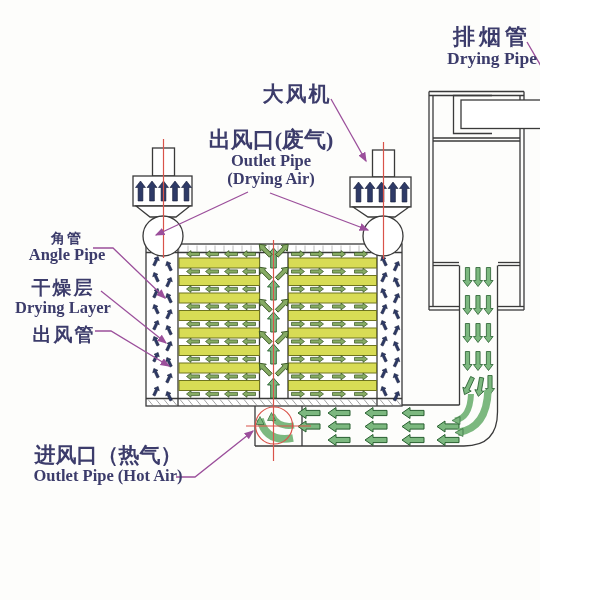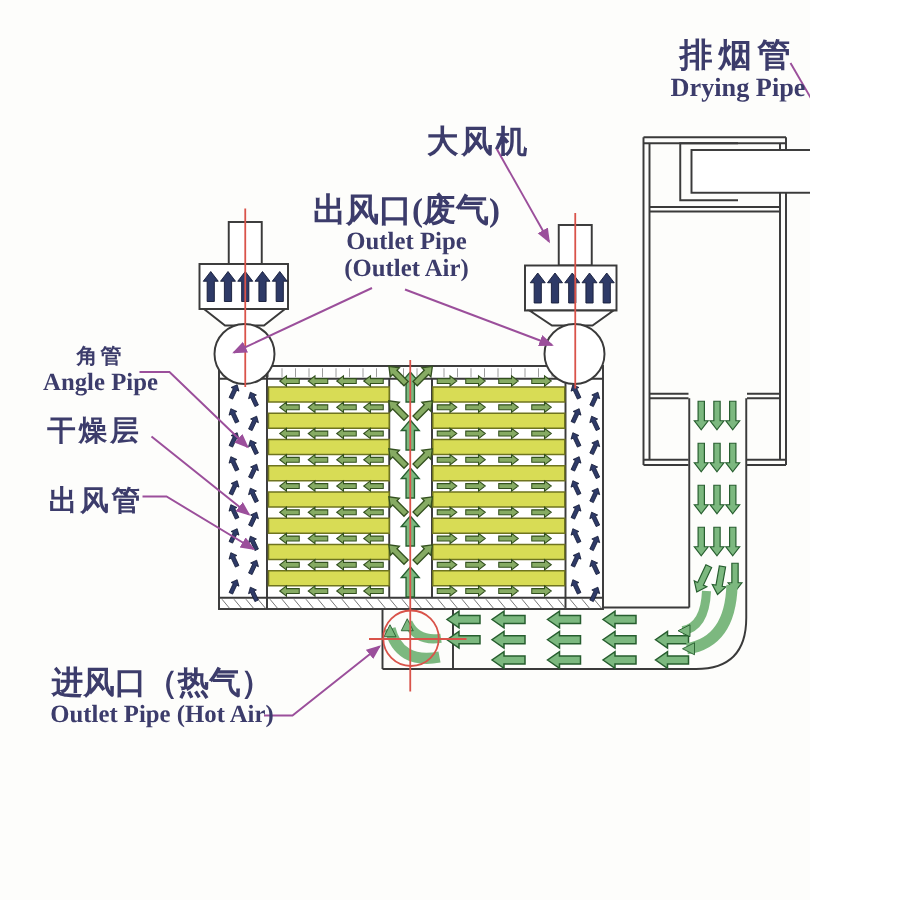--- a/index.html
+++ b/index.html
@@ -412,37 +412,38 @@
     <path class="leader" d="M95,331 L111,331 L169,366" marker-end="url(#mh)"></path>
     <path class="leader" d="M176,477 L195,477 L253,431" marker-end="url(#mh)"></path>
   </g>
 </svg>
 
 <div class="lbl" style="left:408px;top:25px;width:168px">
   <div class="zh zh-big" style="letter-spacing:4px">排烟管</div>
   <div class="en" style="font-size:17.5px">Drying Pipe</div>
 </div>
 
-<div class="lbl" style="left:258px;top:83px;width:122px">
+<div class="lbl" style="left:236px;top:83px;width:122px">
   <div class="zh">大风机</div>
 </div>
 
 <div class="lbl" style="left:182px;top:128px;width:178px">
   <div class="zh zh-big" style="letter-spacing:0">出风口(废气)</div>
   <div class="en">Outlet Pipe</div>
-  <div class="en">(Outlet Air)</div>
+  <div class="en">(Drying Air)</div>
 </div>
 
 <div class="lbl" style="left:8px;top:231px;width:118px">
   <div class="zh" style="font-size:14px">角管</div>
   <div class="en">Angle Pipe</div>
 </div>
 
 <div class="lbl" style="left:0px;top:278px;width:126px">
   <div class="zh" style="font-size:19px">干燥层</div>
+  <div class="en">Drying Layer</div>
 </div>
 
 <div class="lbl" style="left:0px;top:325px;width:128px">
   <div class="zh" style="font-size:19px">出风管</div>
 </div>
 
 <div class="lbl" style="left:24px;top:444px;width:168px">
   <div class="zh" style="font-size:21px;letter-spacing:0">进风口（热气）</div>
   <div class="en">Outlet Pipe (Hot Air)</div>
 </div>

